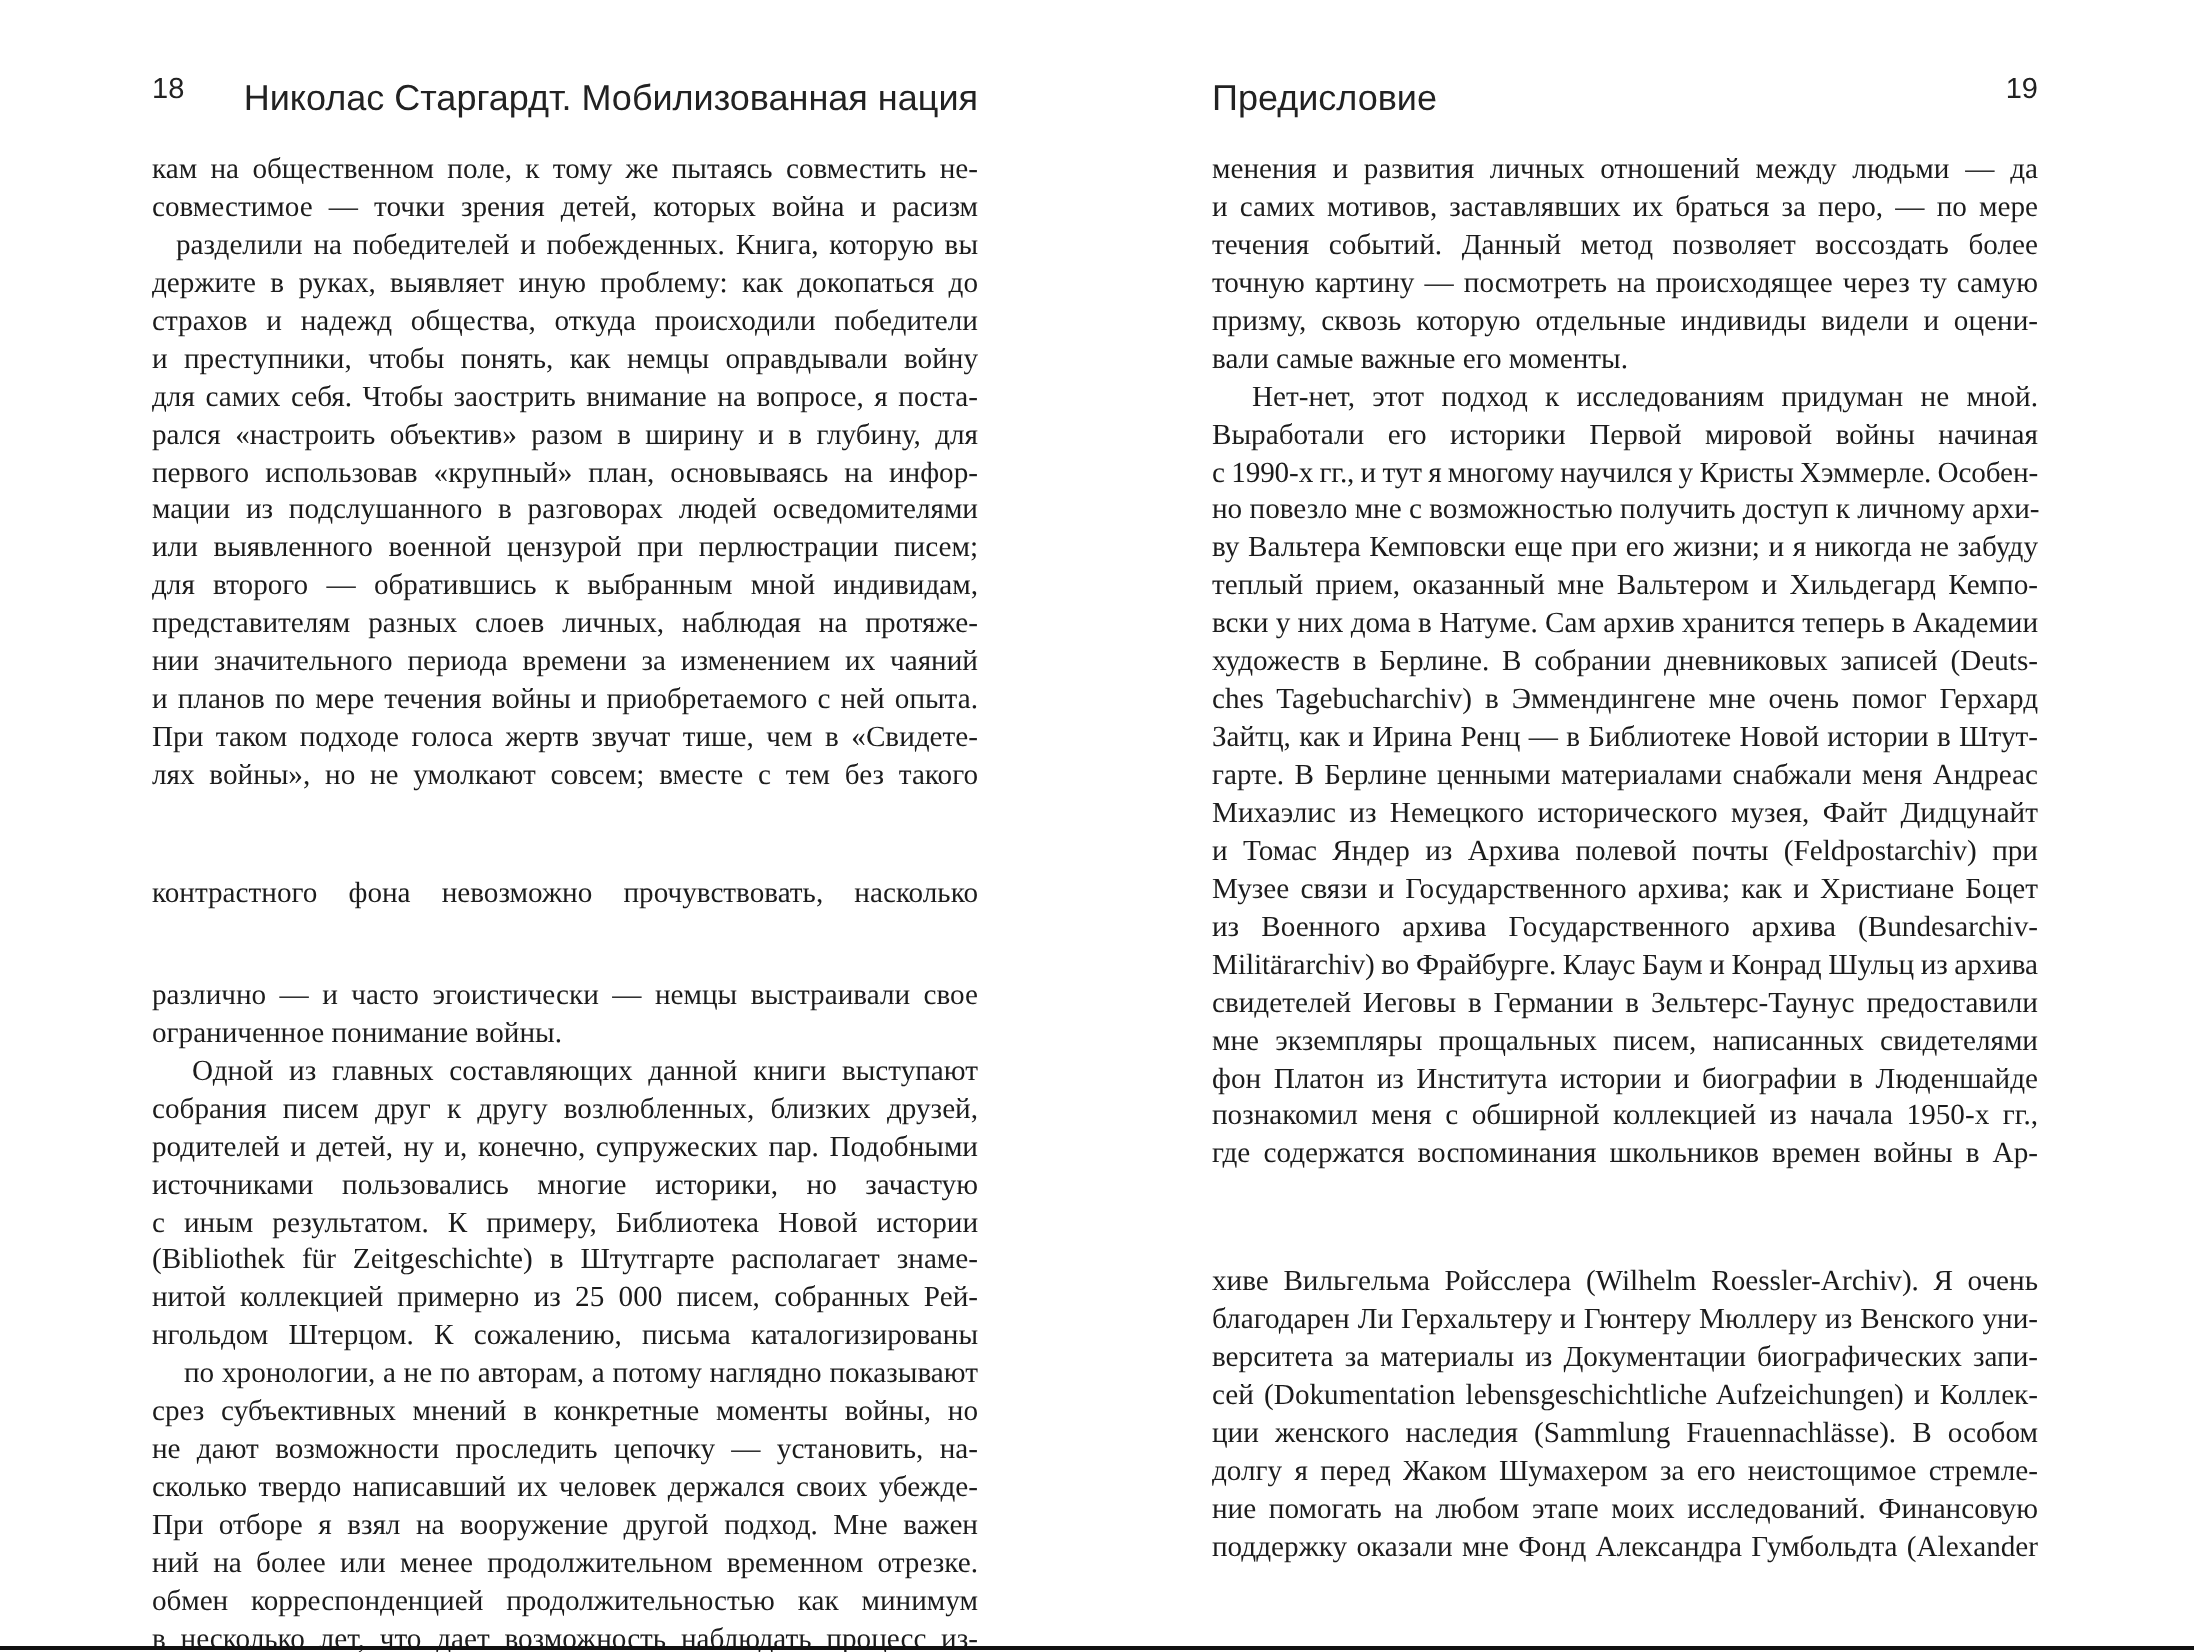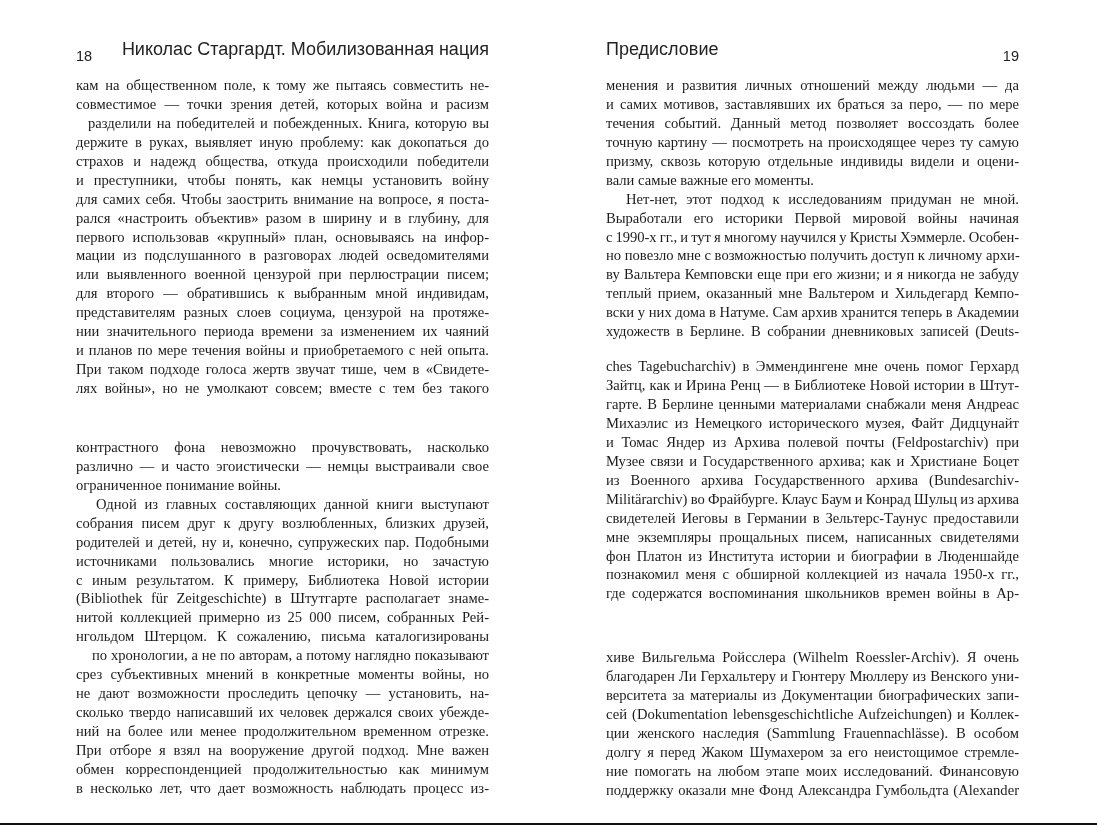--- a/index.html
+++ b/index.html
@@ -5,21 +5,21 @@
   html, body { margin: 0; padding: 0; background: #ffffff; }
   body { width: 1097px; height: 826px; position: relative; overflow: hidden; }
   .page { position: absolute; top: 0; width: 413px; }
   .page.left { left: 76px; }
   .page.right { left: 606px; }
   .running-head {
     position: absolute; top: 37px; left: 0; width: 413px; height: 20px;
     font-family: "Liberation Sans", "DejaVu Sans", sans-serif;
     color: #222;
   }
-  .folio { position: absolute; top: 11px; font-size: 14.5px; }
+  .folio { position: absolute; top: 0; font-size: 14.5px; }
   .rh-title { position: absolute; top: 2px; font-size: 18px; }
   .left .folio { left: 0; }
   .left .rh-title { right: 0; }
   .right .folio { right: 0; }
   .right .rh-title { left: 0; }
   .body-text {
     position: absolute; top: 76px; left: 0; width: 413px;
     font-family: "Liberation Serif", "DejaVu Serif", serif;
     font-size: 14.6px; line-height: 18.93px; color: #1c1c1c;
   }
@@ -35,49 +35,49 @@
   <div class="running-head">
     <span class="folio">18</span>
     <span class="rh-title">Николас Старгардт. Мобилизованная нация</span>
   </div>
   <div class="body-text" id="left-body">
       <span class="line" style="white-space: nowrap;">кам на общественном поле, к тому же пытаясь совместить не-</span>
       <span class="line" style="white-space: nowrap;">совместимое — точки зрения детей, которых война и расизм</span>
       <span class="line" style="white-space: nowrap; margin-left: 12px;">разделили на победителей и побежденных. Книга, которую вы</span>
       <span class="line" style="white-space: nowrap;">держите в руках, выявляет иную проблему: как докопаться до</span>
       <span class="line" style="white-space: nowrap;">страхов и надежд общества, откуда происходили победители</span>
-      <span class="line" style="white-space: nowrap;">и преступники, чтобы понять, как немцы установить войну</span>
+      <span class="line" style="white-space: nowrap;">и преступники, чтобы понять, как немцы оправдывали войну</span>
       <span class="line" style="white-space: nowrap;">для самих себя. Чтобы заострить внимание на вопросе, я поста-</span>
       <span class="line" style="white-space: nowrap;">рался «настроить объектив» разом в ширину и в глубину, для</span>
       <span class="line" style="white-space: nowrap;">первого использовав «крупный» план, основываясь на инфор-</span>
       <span class="line" style="white-space: nowrap;">мации из подслушанного в разговорах людей осведомителями</span>
       <span class="line" style="white-space: nowrap;">или выявленного военной цензурой при перлюстрации писем;</span>
       <span class="line" style="white-space: nowrap;">для второго — обратившись к выбранным мной индивидам,</span>
-      <span class="line" style="white-space: nowrap;">представителям разных слоев социума, цензурой на протяже-</span>
+      <span class="line" style="white-space: nowrap;">представителям разных слоев личных, наблюдая на протяже-</span>
       <span class="line" style="white-space: nowrap;">нии значительного периода времени за изменением их чаяний</span>
       <span class="line" style="white-space: nowrap;">и планов по мере течения войны и приобретаемого с ней опыта.</span>
       <span class="line" style="white-space: nowrap;">При таком подходе голоса жертв звучат тише, чем в «Свидете-</span>
       <span class="line" style="white-space: nowrap;">лях войны», но не умолкают совсем; вместе с тем без такого</span>
       <span class="line" style="white-space: nowrap; margin-top: 40px;">контрастного фона невозможно прочувствовать, насколько</span>
-      <span class="line" style="white-space: nowrap;">различно — и часто эгоистически — немцы выстраивали свое</span>
+      <span class="line" style="white-space: nowrap; margin-top: 32px;">различно — и часто эгоистически — немцы выстраивали свое</span>
       <span class="line end" style="white-space: nowrap;">ограниченное понимание войны.</span>
       <span class="line first" style="white-space: nowrap;">Одной из главных составляющих данной книги выступают</span>
       <span class="line" style="white-space: nowrap;">собрания писем друг к другу возлюбленных, близких друзей,</span>
       <span class="line" style="white-space: nowrap;">родителей и детей, ну и, конечно, супружеских пар. Подобными</span>
       <span class="line" style="white-space: nowrap;">источниками пользовались многие историки, но зачастую</span>
       <span class="line" style="white-space: nowrap;">с иным результатом. К примеру, Библиотека Новой истории</span>
       <span class="line" style="white-space: nowrap;">(Bibliothek für Zeitgeschichte) в Штутгарте располагает знаме-</span>
       <span class="line" style="white-space: nowrap;">нитой коллекцией примерно из 25 000 писем, собранных Рей-</span>
       <span class="line" style="white-space: nowrap;">нгольдом Штерцом. К сожалению, письма каталогизированы</span>
       <span class="line" style="white-space: nowrap; margin-left: 16px;">по хронологии, а не по авторам, а потому наглядно показывают</span>
       <span class="line" style="white-space: nowrap;">срез субъективных мнений в конкретные моменты войны, но</span>
       <span class="line" style="white-space: nowrap;">не дают возможности проследить цепочку — установить, на-</span>
       <span class="line" style="white-space: nowrap;">сколько твердо написавший их человек держался своих убежде-</span>
+      <span class="line" style="white-space: nowrap;">При отборе я взял на вооружение другой подход. Мне важен</span>
       <span class="line" style="white-space: nowrap;">ний на более или менее продолжительном временном отрезке.</span>
-      <span class="line" style="white-space: nowrap;">При отборе я взял на вооружение другой подход. Мне важен</span>
       <span class="line" style="white-space: nowrap;">обмен корреспонденцией продолжительностью как минимум</span>
       <span class="line" style="white-space: nowrap;">в несколько лет, что дает возможность наблюдать процесс из-</span>
     </div>
 </div>
 
 <div class="page right">
   <div class="running-head">
     <span class="rh-title">Предисловие</span>
     <span class="folio">19</span>
   </div>
@@ -89,21 +89,21 @@
       <span class="line" style="white-space: nowrap;">призму, сквозь которую отдельные индивиды видели и оцени-</span>
       <span class="line end" style="white-space: nowrap;">вали самые важные его моменты.</span>
       <span class="line first" style="white-space: nowrap;">Нет-нет, этот подход к исследованиям придуман не мной.</span>
       <span class="line" style="white-space: nowrap;">Выработали его историки Первой мировой войны начиная</span>
       <span class="line" style="white-space: nowrap; letter-spacing: -0.063981px; word-spacing: -1px;">с 1990-х гг., и тут я многому научился у Кристы Хэммерле. Особен-</span>
       <span class="line" style="white-space: nowrap;">но повезло мне с возможностью получить доступ к личному архи-</span>
       <span class="line" style="white-space: nowrap;">ву Вальтера Кемповски еще при его жизни; и я никогда не забуду</span>
       <span class="line" style="white-space: nowrap;">теплый прием, оказанный мне Вальтером и Хильдегард Кемпо-</span>
       <span class="line" style="white-space: nowrap;">вски у них дома в Натуме. Сам архив хранится теперь в Академии</span>
       <span class="line" style="white-space: nowrap;">художеств в Берлине. В собрании дневниковых записей (Deuts-</span>
-      <span class="line" style="white-space: nowrap; margin-top: 16px;">ches Tagebucharchiv) в Эммендингене мне очень помог Герхард</span>
+      <span class="line" style="white-space: nowrap;">ches Tagebucharchiv) в Эммендингене мне очень помог Герхард</span>
       <span class="line" style="white-space: nowrap;">Зайтц, как и Ирина Ренц — в Библиотеке Новой истории в Штут-</span>
       <span class="line" style="white-space: nowrap;">гарте. В Берлине ценными материалами снабжали меня Андреас</span>
       <span class="line" style="white-space: nowrap;">Михаэлис из Немецкого исторического музея, Файт Дидцунайт</span>
       <span class="line" style="white-space: nowrap;">и Томас Яндер из Архива полевой почты (Feldpostarchiv) при</span>
       <span class="line" style="white-space: nowrap;">Музее связи и Государственного архива; как и Христиане Боцет</span>
       <span class="line" style="white-space: nowrap;">из Военного архива Государственного архива (Bundesarchiv-</span>
       <span class="line" style="white-space: nowrap; letter-spacing: -0.0358852px; word-spacing: -1px;">Militärarchiv) во Фрайбурге. Клаус Баум и Конрад Шульц из архива</span>
       <span class="line" style="white-space: nowrap;">свидетелей Иеговы в Германии в Зельтерс-Таунус предоставили</span>
       <span class="line" style="white-space: nowrap;">мне экземпляры прощальных писем, написанных свидетелями</span>
       <span class="line" style="white-space: nowrap;">фон Платон из Института истории и биографии в Люденшайде</span>

